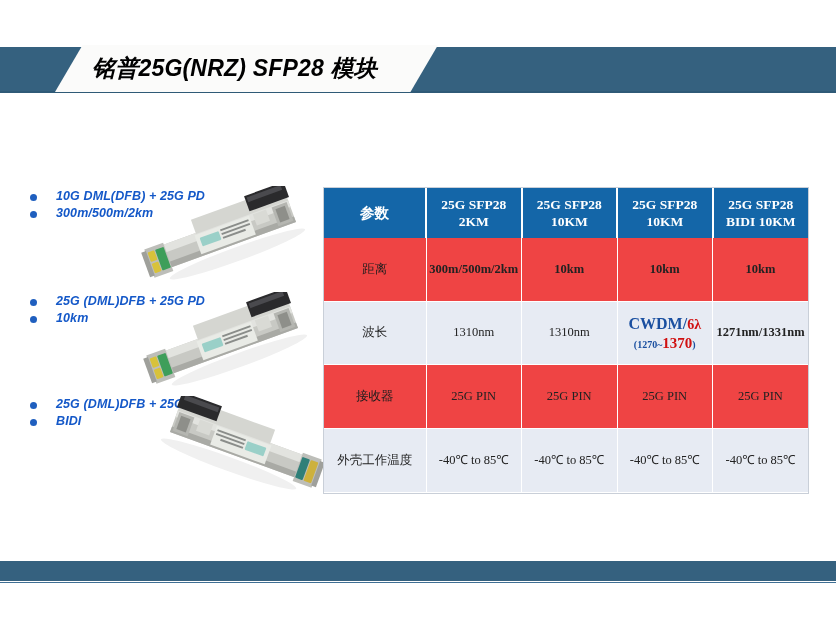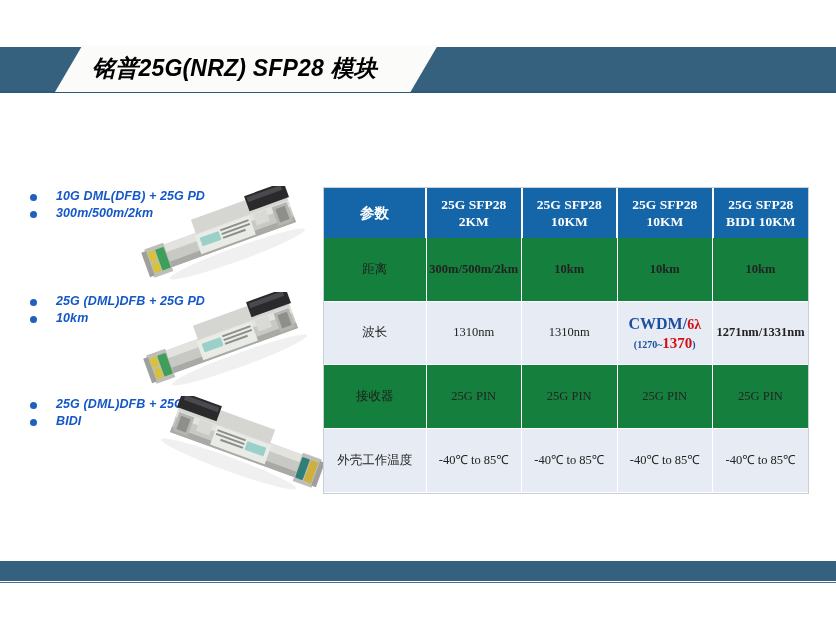--- a/index.html
+++ b/index.html
@@ -168,21 +168,21 @@
     border-bottom: 1px solid #ffffff;
     padding: 0 2px;
     line-height: 1.2;
   }
   #spec-table tbody td:last-child { border-right: none; }
   #spec-table tbody td.param-cell {
     font-family: "Liberation Sans", sans-serif;
     font-size: 12.5px;
     color: #1d1d1d;
   }
-  #spec-table tbody tr.row-dark td  { background: #15803d; }
+  #spec-table tbody tr.row-dark td  { background: #ef4444; }
   #spec-table tbody tr.row-light td { background: #e7ebf3; }
 
   td.val-blue { color: #1a4fa0; font-weight: bold; font-size: 12px; }
   td.val-blue-sm { color: #1a4fa0; font-weight: bold; font-size: 11px; }
 
   .wl-cell { line-height: 1.12; }
   .wl-line { display: block; white-space: nowrap; }
   .wl-blue { color: #1a4fa0; font-weight: bold; font-size: 16px; }
   .wl-red  { color: #d01010; font-weight: bold; font-size: 14px; }
   .wl-blue-sm { color: #1a4fa0; font-weight: bold; font-size: 10px; }

